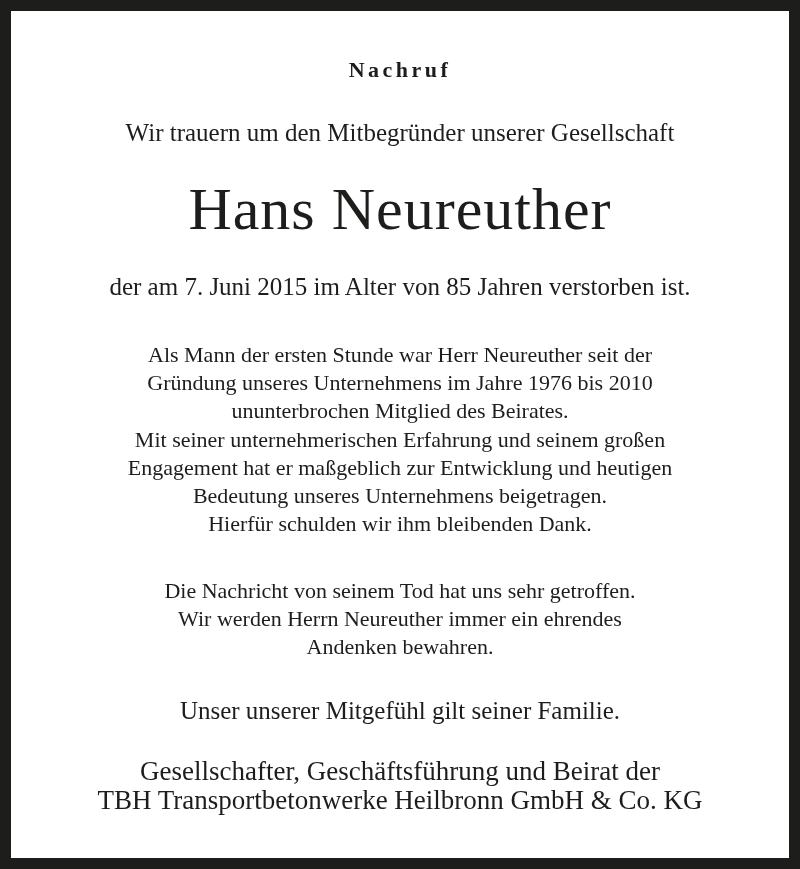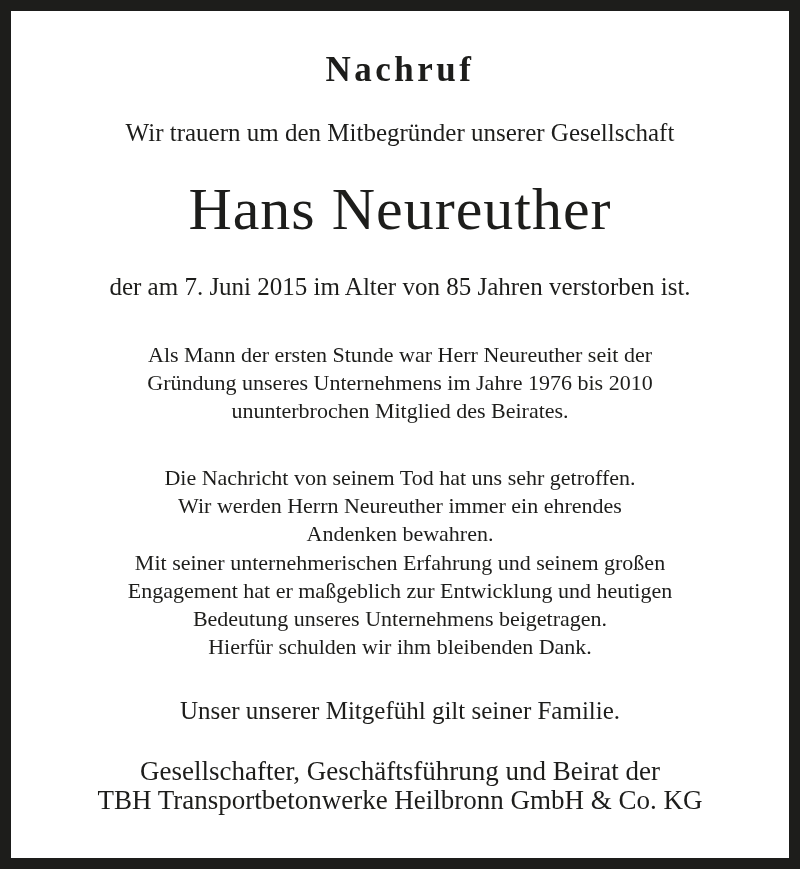--- a/index.html
+++ b/index.html
@@ -22,21 +22,21 @@
   }
   .notice{
     width:100%;
     height:100%;
     border:11px solid var(--ink);
     background:var(--paper);
     text-align:center;
   }
   .notice-title{
     margin-top:42px;
-    font-size:35px;
+    font-size:22px;
     line-height:34px;
     font-weight:bold;
     letter-spacing:3.5px;
     font-family:Liberation Serif, serif;
   }
   .intro-line{
     margin-top:32px;
     font-size:25px;
     line-height:28px;
     font-weight:normal;
@@ -85,28 +85,28 @@
     <div class="intro-line">Wir trauern um den Mitbegründer unserer Gesellschaft</div>
 
     <div class="deceased-name">Hans Neureuther</div>
 
     <div class="death-line">der am 7. Juni 2015 im Alter von 85 Jahren verstorben ist.</div>
 
     <div class="body-para para-1">Als Mann der ersten Stunde war Herr Neureuther seit der
 Gründung unseres Unternehmens im Jahre 1976 bis 2010
 ununterbrochen Mitglied des Beirates.</div>
 
-    <div class="body-para para-3">Die Nachricht von seinem Tod hat uns sehr getroffen.
-Wir werden Herrn Neureuther immer ein ehrendes
-Andenken bewahren.</div>
-
     <div class="body-para para-2">Mit seiner unternehmerischen Erfahrung und seinem großen
 Engagement hat er maßgeblich zur Entwicklung und heutigen
 Bedeutung unseres Unternehmens beigetragen.
 Hierfür schulden wir ihm bleibenden Dank.</div>
+
+    <div class="body-para para-3">Die Nachricht von seinem Tod hat uns sehr getroffen.
+Wir werden Herrn Neureuther immer ein ehrendes
+Andenken bewahren.</div>
 
     <div class="condolence-line">Unser unserer Mitgefühl gilt seiner Familie.</div>
 
     <div class="signature-block">Gesellschafter, Geschäftsführung und Beirat der
 TBH Transportbetonwerke Heilbronn GmbH &amp; Co. KG</div>
 
   </div>
 </div>
 
 </body></html>

